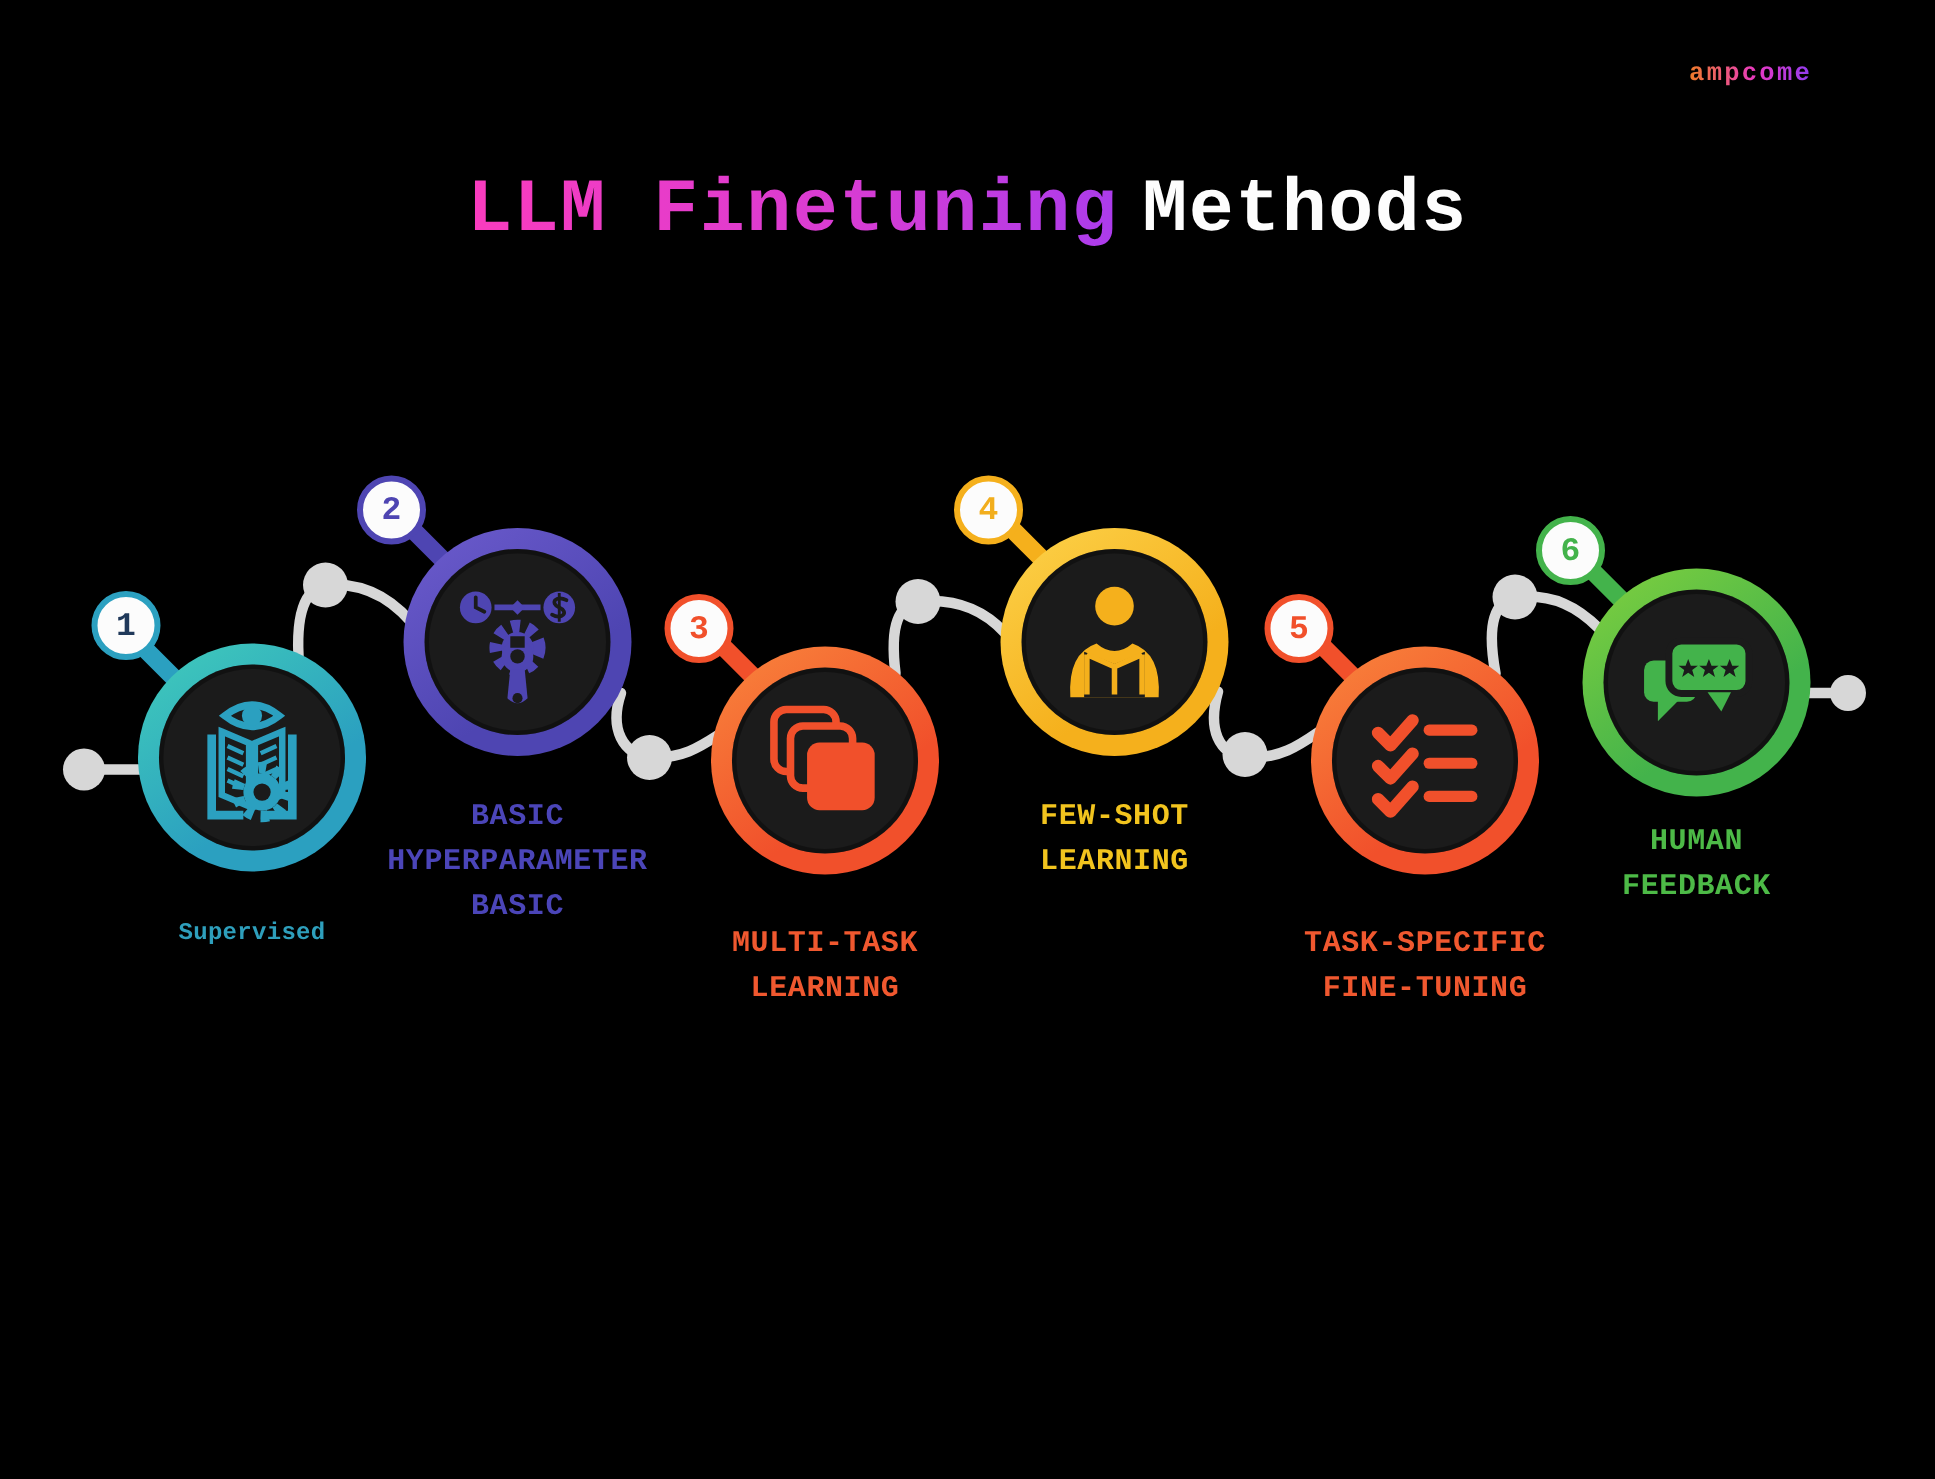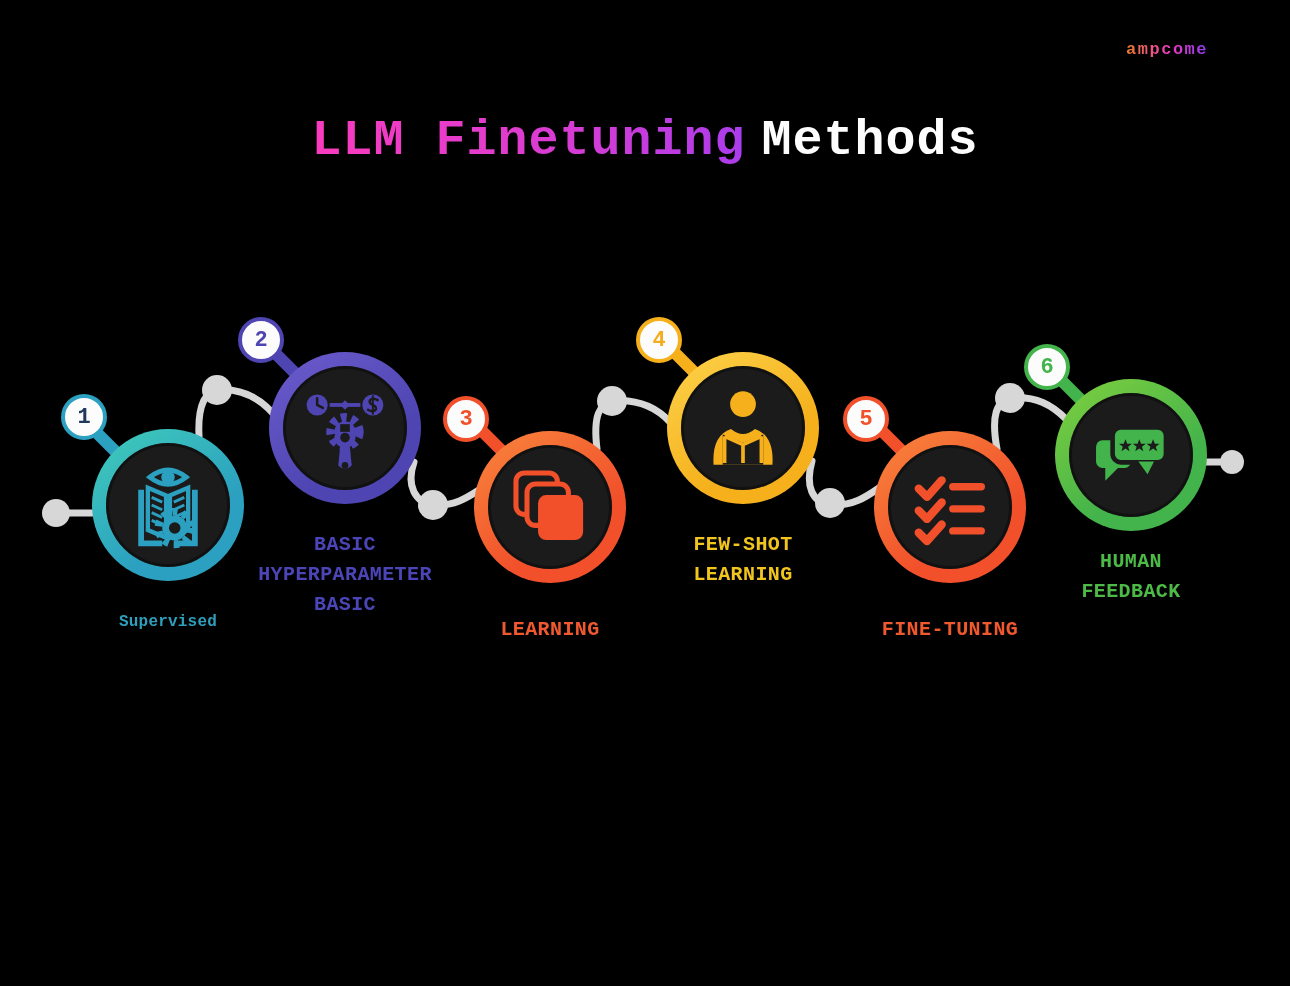--- a/index.html
+++ b/index.html
@@ -165,20 +165,21 @@
     <div class="main-circle">
       <div class="circle-inner">
         <svg class="icon" width="92" height="92" viewBox="0 0 100 100">
           <rect x="13" y="13" width="45" height="45" rx="9" fill="#1B1B1B" stroke="currentColor" stroke-width="5.5"></rect>
           <rect x="25" y="25" width="45" height="45" rx="9" fill="#1B1B1B" stroke="currentColor" stroke-width="5.5"></rect>
           <rect x="37" y="37" width="49" height="49" rx="9" fill="currentColor"></rect>
         </svg>
       </div>
     </div>
     <div class="label">
+      <div>MULTI-TASK</div>
       <div>LEARNING</div>
     </div>
   </div>
 
   <div id="node4" class="node" style="--ring: #F5B01C; --ringLight: #FCD047; --num: #F2AE1D; --label: #F2C41E;">
     <div class="badge">
       <span>4</span>
     </div>
     <div class="main-circle">
       <div class="circle-inner">
@@ -206,20 +207,21 @@
           <path d="M16 30 L25 39 L41 21" fill="none" stroke="currentColor" stroke-width="9" stroke-linecap="round" stroke-linejoin="round"></path>
           <path d="M53 28 H84" stroke="currentColor" stroke-width="8" stroke-linecap="round"></path>
           <path d="M16 54 L25 63 L41 45" fill="none" stroke="currentColor" stroke-width="9" stroke-linecap="round" stroke-linejoin="round"></path>
           <path d="M53 52 H84" stroke="currentColor" stroke-width="8" stroke-linecap="round"></path>
           <path d="M16 78 L25 87 L41 69" fill="none" stroke="currentColor" stroke-width="9" stroke-linecap="round" stroke-linejoin="round"></path>
           <path d="M53 76 H84" stroke="currentColor" stroke-width="8" stroke-linecap="round"></path>
         </svg>
       </div>
     </div>
     <div class="label">
+      <div>TASK-SPECIFIC</div>
       <div>FINE-TUNING</div>
     </div>
   </div>
 
   <div id="node6" class="node" style="--ring: #43B34B; --ringLight: #7CCE3F; --num: #43B34B; --label: #4DBA47;">
     <div class="badge">
       <span>6</span>
     </div>
     <div class="main-circle">
       <div class="circle-inner">

